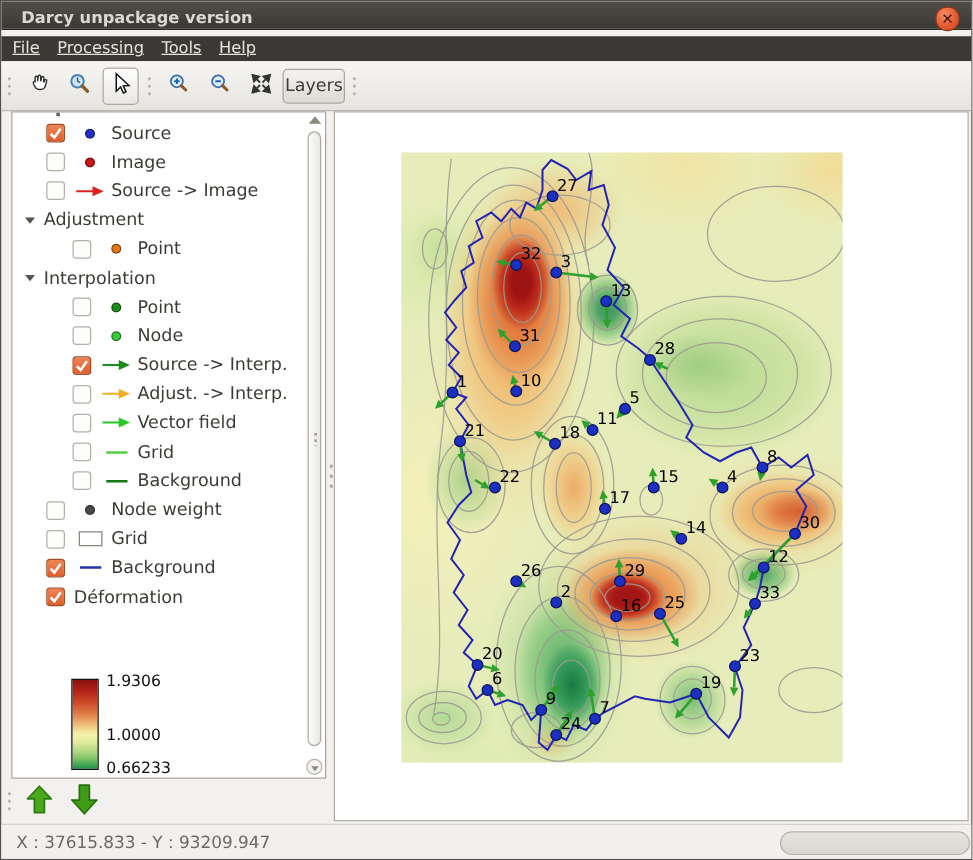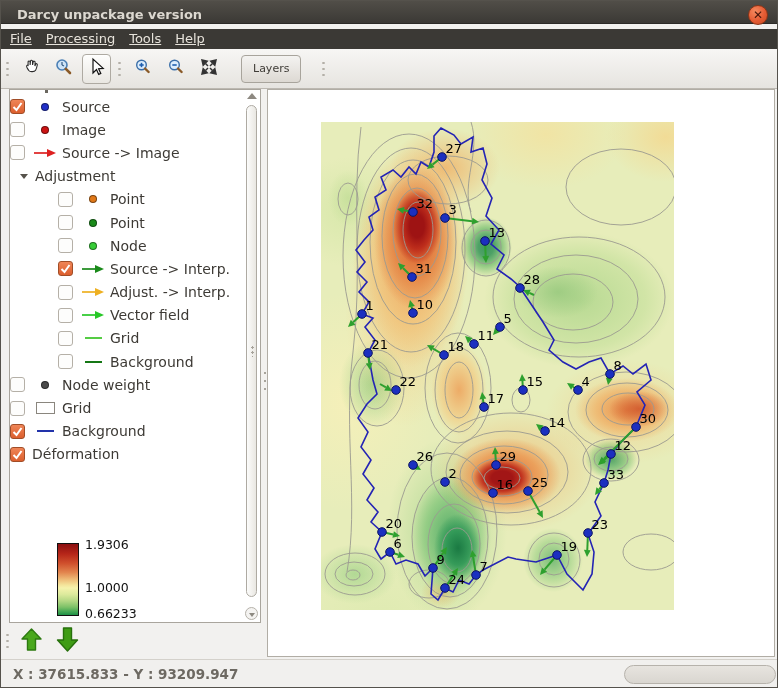--- a/index.html
+++ b/index.html
@@ -22,32 +22,32 @@
   
   .toolbar { position:absolute; left:0; top:48px; width:778px; height:40px;
     background:linear-gradient(#f7f6f4,#e6e4e0); border-bottom:1px solid #bcb8b1;
     display:flex; align-items:center; }
   .grip { width:7px; height:20px; margin:0 3px;
     background-image:radial-gradient(circle, #b3afa7 1px, rgba(0,0,0,0) 1.4px);
     background-size:5px 6px; background-position:1px 1px; background-repeat:repeat-y; }
   .tool-btn { width:29px; height:30px; margin:0 2px; display:flex; align-items:center; justify-content:center;
     border:1px solid rgba(0,0,0,0); border-radius:4px; }
   .tool-btn.active { background:linear-gradient(#fefefd,#e9e7e2); border-color:#aeaaa2; box-shadow:inset 0 1px #fff; }
-  .tab-btn { height:28px; padding:0 11px; margin:0 16px; font-size:11px; color:#3f3c37; display:flex; align-items:center;
+  .tab-btn { height:28px; padding:0 1px; margin:0 1px; font-size:14px; color:#3f3c37; display:flex; align-items:center;
     border:1px solid rgba(0,0,0,0); border-radius:4px; }
   .tab-btn.active { background:linear-gradient(#f4f3f1,#ddd9d3); border-color:#a8a49c; }
 
   
   .tree-panel { position:absolute; left:8px; top:88px; width:252px; height:534px; background:#fff;
     border:1px solid #a9a59d; overflow:hidden; }
   .clip-mark { position:absolute; left:35px; top:0px; width:3px; height:3px; background:#6a675f; }
   .tree { position:absolute; left:0; top:5px; width:235px; }
   .tree-row { height:23.2px; display:flex; align-items:center; font-size:14px; color:#3d3a35; white-space:nowrap; }
   .tree-row.indent0 { padding-left:10px; }
-  .tree-row.indent1 { }
+  .tree-row.indent1 { padding-left:27px; }
   .tree-row.indent2 { padding-left:48px; }
   .tri { width:0; height:0; border-left:4.5px solid rgba(0,0,0,0); border-right:4.5px solid rgba(0,0,0,0);
     border-top:5.5px solid #56524b; margin-right:7px; }
   .cb { width:15px; height:15px; border:1px solid #b5b0a7; border-radius:3px; background:#fdfdfc;
     margin-right:7px; flex:none; display:flex; align-items:center; justify-content:center; }
   .cb.checked { background:linear-gradient(#ef8557,#dc5f2e); border-color:#a14d27; }
   .icon-cell { width:26px; flex:none; display:flex; align-items:center; justify-content:center; margin-right:4px; }
   .dot { width:8px; height:8px; border-radius:50%; border:1px solid rgba(0,0,0,.45); }
   .mini-rect { width:19px; height:12px; border:1.5px solid; background:#fff; }
   .mini-line { width:17px; height:2px; }
@@ -113,21 +113,21 @@
       linear-gradient(#e7edba,#e7edba);
   }
   .map svg { position:absolute; left:0; top:0; }
   .contour { fill:none; stroke:#9b9a90; stroke-width:1; opacity:.9; }
   .boundary { fill:none; stroke:#2424b4; stroke-width:1.6; stroke-linejoin:miter; }
   .pt-label { font-size:13px; fill:#000; font-family:"DejaVu Sans",sans-serif; }
   .arrow-line { stroke:#2ea02e; stroke-width:2; }
   .arrow-head { fill:#2ea02e; }
 
   
-  .statusbar { position:absolute; left:0; top:658px; width:778px; height:30px; background:#f1f0ee; border-top:1px solid #d4d1cb;font-weight:bold; }
+  .statusbar { position:absolute; left:0; top:658px; width:778px; height:30px; background:#f1f0ee; border-top:1px solid #d4d1cb; }
   .status-text { position:absolute; left:12px; top:0; line-height:28px; font-size:13.5px; color:#6d6962; }
   .status-grip { position:absolute; right:3px; top:5px; width:152px; height:19px; border-radius:10px;
     border:1px solid #b6b2ab; background:linear-gradient(#e7e4df,#d9d6d0); }
 </style>
 </head>
 <body>
 
 <div class="window">
 
   <div class="titlebar">
@@ -242,20 +242,24 @@
         <div class="tree-row indent0">
           <span class="tri"></span>
           <span>Adjustment</span>
         </div>
         <div class="tree-row indent2">
           <span class="cb"></span>
           <span class="icon-cell">
             <span class="dot" style="background:#e07818"></span>
           </span>
           <span>Point</span>
+        </div>
+        <div class="tree-row indent0">
+          <span class="tri"></span>
+          <span>Interpolation</span>
         </div>
         <div class="tree-row indent2">
           <span class="cb"></span>
           <span class="icon-cell">
             <span class="dot" style="background:#1a8a1a"></span>
           </span>
           <span>Point</span>
         </div>
         <div class="tree-row indent2">
           <span class="cb"></span>

